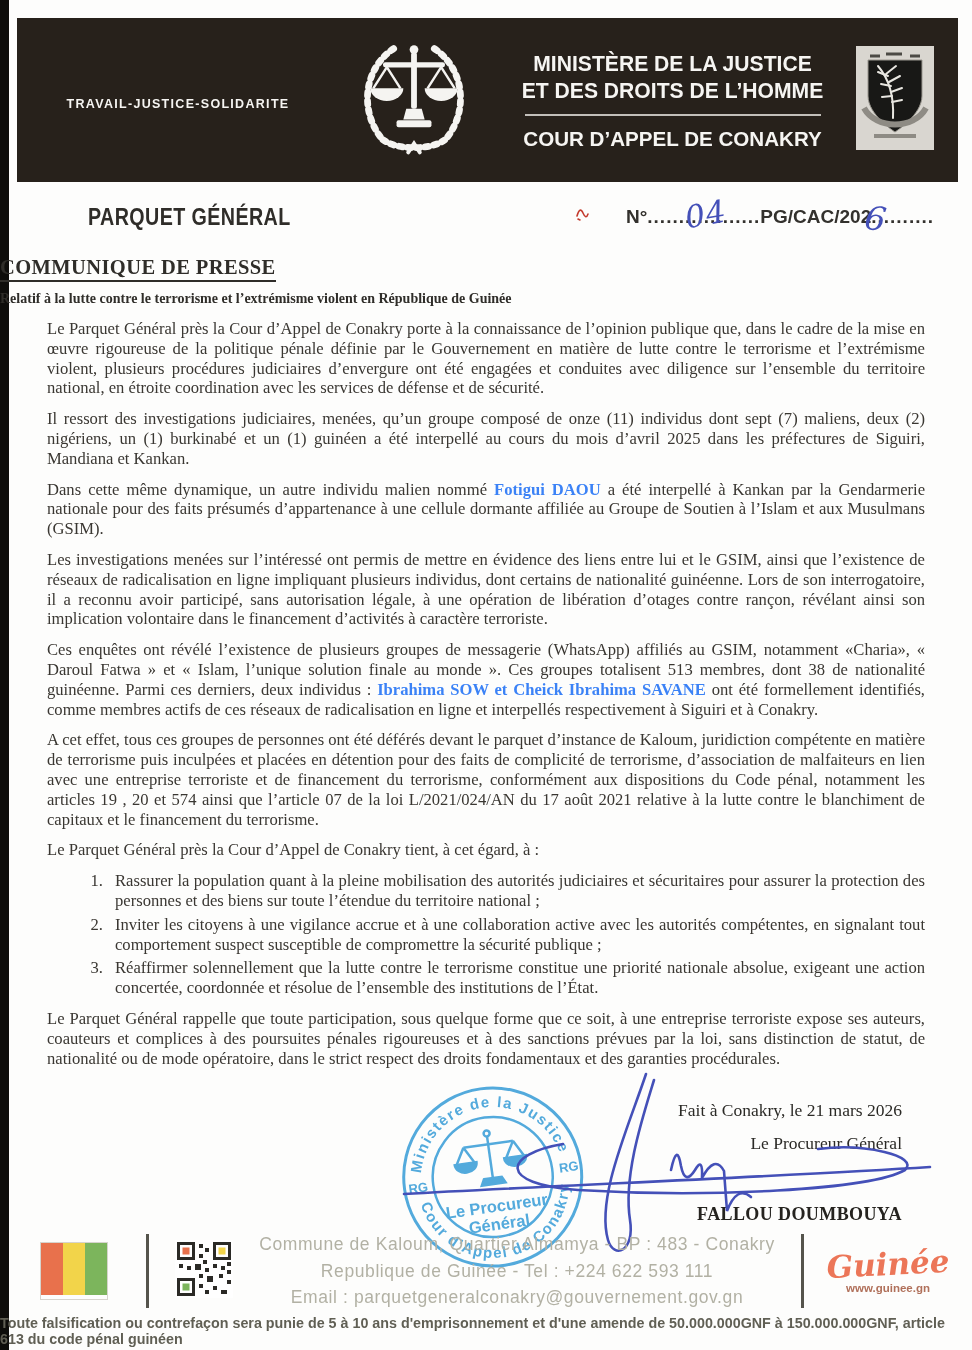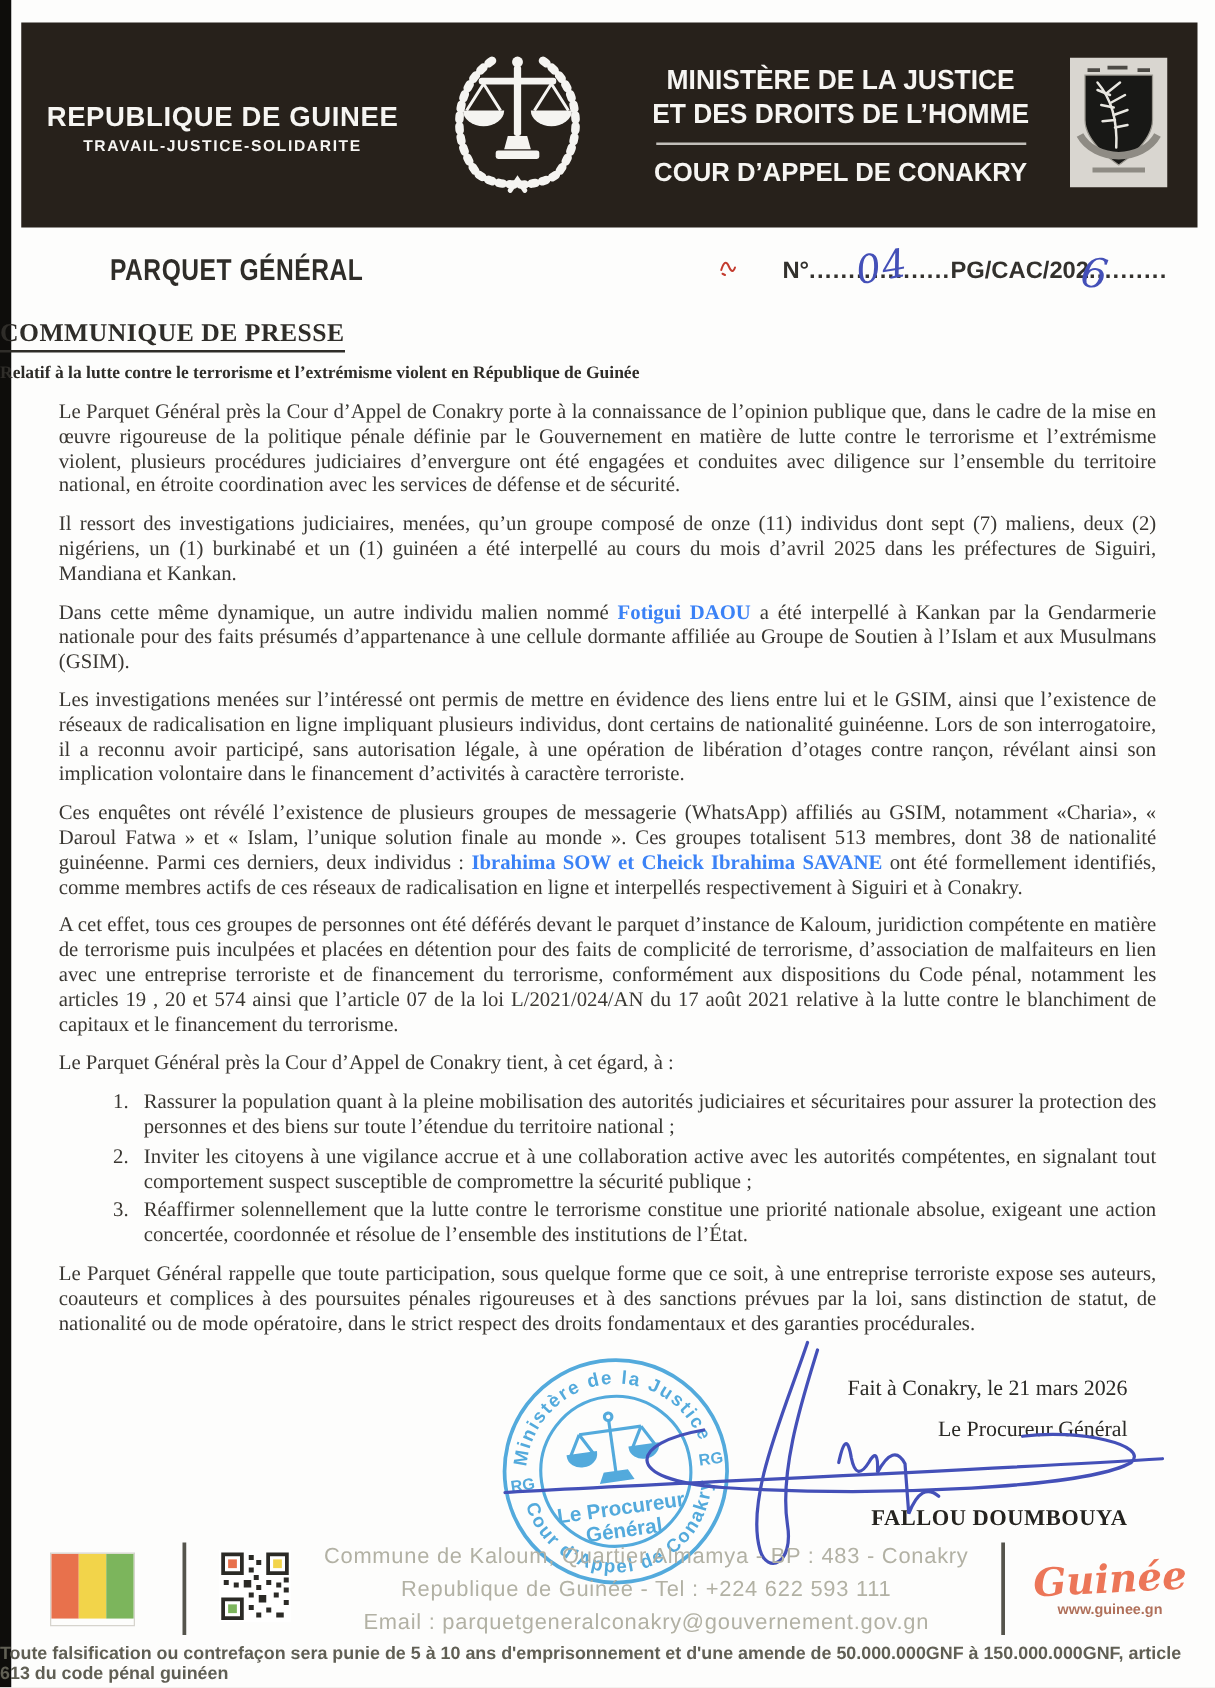--- a/index.html
+++ b/index.html
@@ -86,21 +86,20 @@
               color:var(--disclaimer-color)}
 </style>
 </head>
 <body>
 
 <div class="page">
   <div class="scan-strip"></div>
 
   <header class="banner">
     <div class="banner-left">
-      <div class="b-title">REPUBLIQUE DE GUINEE</div>
       <div class="b-sub">TRAVAIL-JUSTICE-SOLIDARITE</div>
     </div>
     <div class="banner-logo">
       <svg width="126" height="126" viewBox="0 0 130 130" fill="none">
         <g stroke="#f5f4f1" stroke-linecap="round">
           <path d="M44 12 C14 32 8 74 31 104" stroke-width="7" stroke-dasharray="3.5 5.5"></path>
           <path d="M86 12 C116 32 122 74 99 104" stroke-width="7" stroke-dasharray="3.5 5.5"></path>
           <path d="M33 106 C48 117 82 117 97 106" stroke-width="7" stroke-dasharray="3.5 5.5"></path>
           <path d="M59 119 l6 -9 l6 9" stroke-width="4"></path>
         </g>

